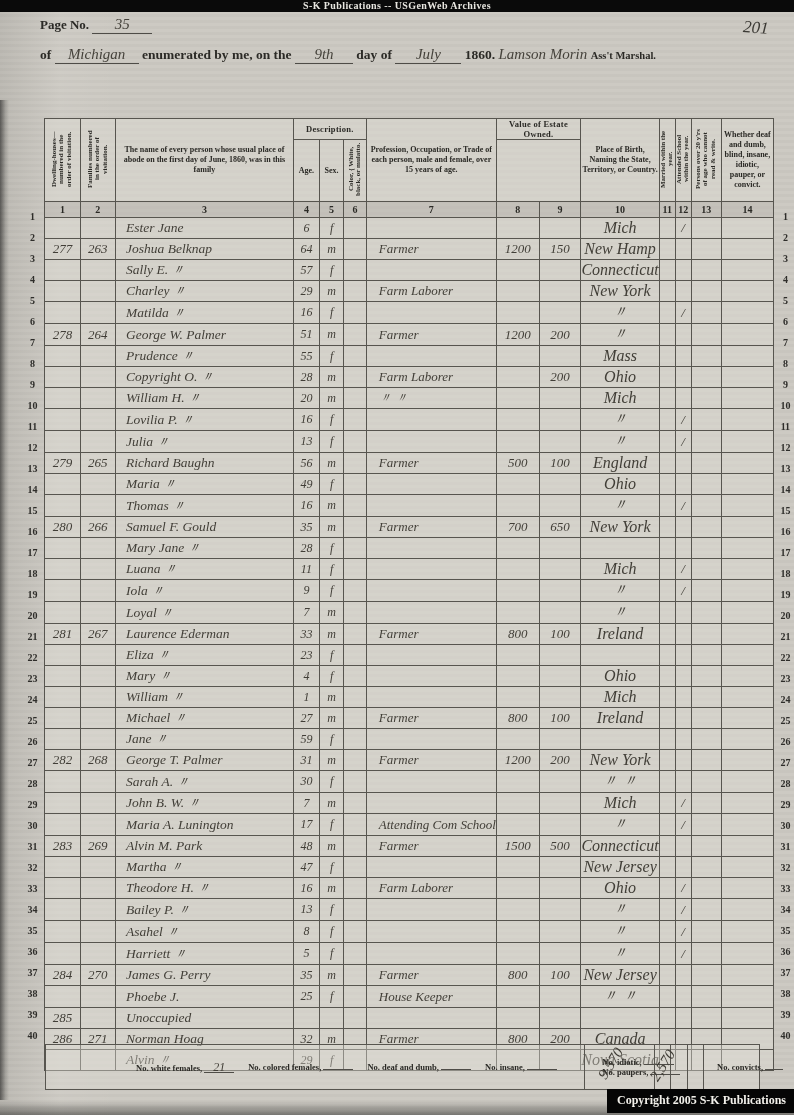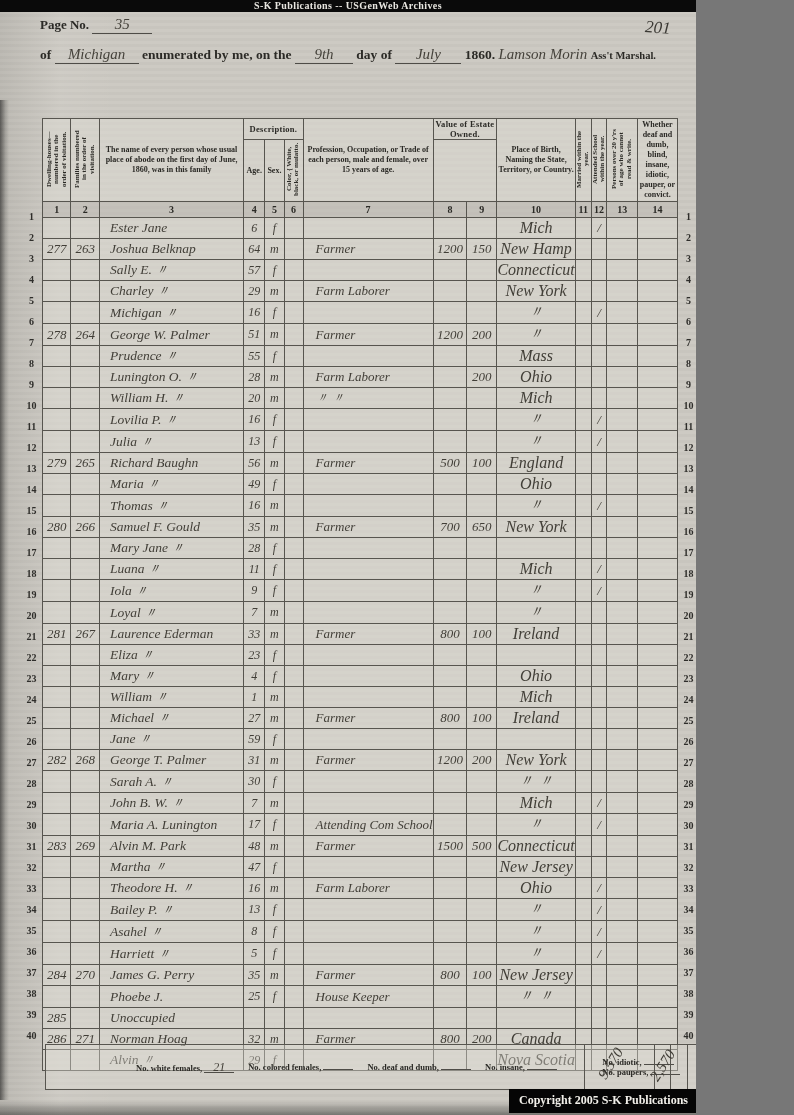--- a/index.html
+++ b/index.html
@@ -1,17 +1,17 @@
 <!DOCTYPE html>
 <html><head>
 <meta charset="utf-8">
 <style>
   html,body{margin:0;padding:0;background:#777;}
   #scan{
-    position:relative;width:696px;height:1115px;overflow:hidden;
+    position:relative;width:794px;height:1115px;overflow:hidden;
     background:#ccc9c2;
     background-image:
       linear-gradient(90deg, rgba(0,0,0,.08), rgba(255,255,255,.05) 60px, rgba(0,0,0,0) 120px),
       repeating-linear-gradient(0deg, rgba(0,0,0,.02) 0 3px, rgba(255,255,255,.02) 3px 6px);
     font-family:"Liberation Serif", serif;color:#23221f;
   }
   
   #topbar{position:absolute;top:0;left:0;width:100%;height:12px;background:#0a0a0a;
     color:#e8e6e0;font-weight:bold;font-size:10px;text-align:center;line-height:12px;letter-spacing:.4px;}
   #leftedge{position:absolute;top:100px;left:0;width:9px;height:1000px;
@@ -266,21 +266,21 @@
             <td class="t-pers"></td>
             <td class="t-birth">New York</td>
             <td class="t-mar"></td>
             <td class="t-sch"></td>
             <td class="t-ill"></td>
             <td class="t-rem"></td>
           </tr>
           <tr>
             <td class="t-dw"></td>
             <td class="t-fam"></td>
-            <td class="t-name">Michigan  〃</td>
+            <td class="t-name">Matilda  〃</td>
             <td class="t-age">16</td>
             <td class="t-sex">f</td>
             <td class="t-col6"></td>
             <td class="t-occ"></td>
             <td class="t-real"></td>
             <td class="t-pers"></td>
             <td class="t-birth">〃</td>
             <td class="t-mar"></td>
             <td class="t-sch">/</td>
             <td class="t-ill"></td>
@@ -314,21 +314,21 @@
             <td class="t-pers"></td>
             <td class="t-birth">Mass</td>
             <td class="t-mar"></td>
             <td class="t-sch"></td>
             <td class="t-ill"></td>
             <td class="t-rem"></td>
           </tr>
           <tr>
             <td class="t-dw"></td>
             <td class="t-fam"></td>
-            <td class="t-name">Lunington O.  〃</td>
+            <td class="t-name">Copyright O.  〃</td>
             <td class="t-age">28</td>
             <td class="t-sex">m</td>
             <td class="t-col6"></td>
             <td class="t-occ">Farm Laborer</td>
             <td class="t-real"></td>
             <td class="t-pers">200</td>
             <td class="t-birth">Ohio</td>
             <td class="t-mar"></td>
             <td class="t-sch"></td>
             <td class="t-ill"></td>

